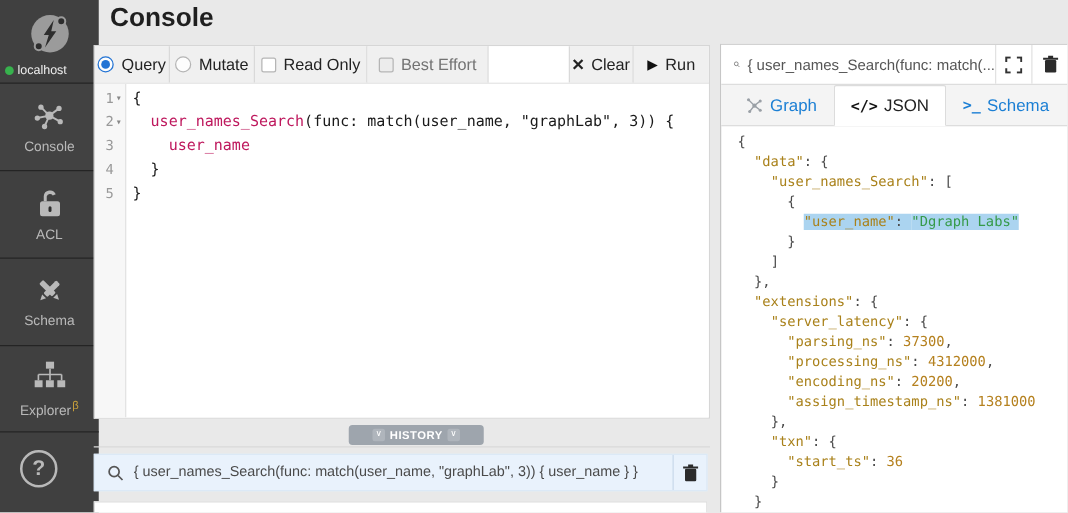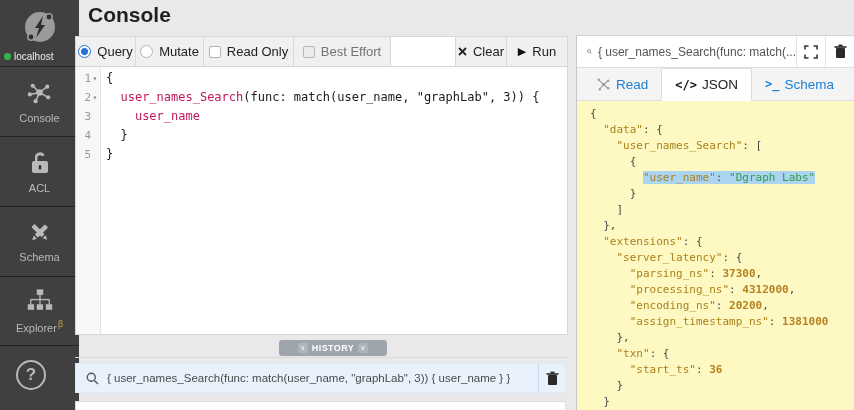--- a/index.html
+++ b/index.html
@@ -47,41 +47,41 @@
   .gutter-bg { position:absolute; left:0; top:0; bottom:0; width:25px; background:#f7f7f7; border-right:1px solid #e3e3e3; }
   .code-lines { position:absolute; left:0; top:2px; right:0; }
   .code-line { display:flex; height:19px; line-height:19px; white-space:pre; }
   .gutter-cell { width:25px; flex:none; display:flex; justify-content:flex-end; align-items:center;
                  color:#999; font-size:11px; padding-right:2px; }
   .fold { width:8px; color:#888; font-size:8px; text-align:center; }
   .code-text { padding-left:5px; color:#1a1a1a; }
 
   .tok-var { color:#be185d; }
   .tok-key { color:#a9811a; }
-  .tok-num { color:#b5811f;font-weight:bold; }
+  .tok-num { color:#b5811f; }
   .tok-str { color:#359a48; }
   .tok-pun { color:#4a4a4a; }
   .tok-hl  { background:#abd4f0; }
 
   
   .hist-pill { position:absolute; left:279px; top:340px; width:108px; height:16px; background:#9ea5ad; border-radius:3px;
                display:flex; align-items:center; justify-content:center; gap:4px; color:#fff; font-size:9px;
                font-weight:bold; letter-spacing:.4px; cursor:pointer; z-index:3; }
   .chev { background:#afb5bc; border-radius:2px; font-size:7px; line-height:10px; padding:0 2px; font-weight:normal; }
   .hist-divider { position:absolute; left:75px; top:357px; width:493px; height:1px; background:#d9d9d9; }
   .hist-row { position:absolute; left:75px; top:363px; width:491px; height:30px; background:#e9f2fc;
               border:1px solid #dce9f6; display:flex; align-items:center; cursor:pointer; }
   .hist-qicon { margin:0 8px 0 10px; flex:none; display:flex; }
   .hist-text { flex:1; font-size:11.5px; color:#4a4a4a; white-space:nowrap; overflow:hidden; }
   .hist-trash { width:27px; height:100%; border-left:1px solid #c9d9ea; display:flex; align-items:center;
                 justify-content:center; cursor:pointer; flex:none; }
   .hist-row2 { position:absolute; left:75px; top:401px; width:491px; height:12px; background:#fff; border:1px solid #ddd; }
 
   
-  .right-panel { position:absolute; left:576px; top:35px; width:278px; height:375px; background:#fef9c3;
+  .right-panel { position:absolute; left:576px; top:35px; width:278px; height:375px; background:#ffffff;
                  border-left:1px solid #c6c6c6; border-top:1px solid #d2d2d2; }
   .result-search { height:32px; background:#fff; border-bottom:1px solid #ddd; display:flex; align-items:stretch; }
   .rs-text { flex:1; display:flex; align-items:center; gap:6px; padding-left:10px; font-size:12px; color:#555;
              white-space:nowrap; overflow:hidden; cursor:pointer; }
   .rs-btn { width:29px; border-left:1px solid #e2e2e2; display:flex; align-items:center; justify-content:center; cursor:pointer; }
   .tabs { height:33px; background:#f4f4f4; border-bottom:1px solid #ddd; display:flex; align-items:stretch; padding-left:6px; }
   .tab { display:flex; align-items:center; gap:5px; padding:0 13px; font-size:13.5px; color:#1b7fd4; cursor:pointer; }
   .tab.active { background:#fff; border:1px solid #dcdcdc; border-bottom:1px solid #fff; margin-bottom:-1px;
                 border-radius:2px 2px 0 0; color:#222; }
   .tab-glyph { font-family:"DejaVu Sans Mono",monospace; font-size:12px; font-weight:bold; }
@@ -278,21 +278,21 @@
             <line x1="8" y1="8" x2="13" y2="4"></line>
           <line x1="8" y1="8" x2="4" y2="13"></line>
             <line x1="8" y1="8" x2="13" y2="12"></line>
           <circle cx="8" cy="8" r="1.8" stroke="none"></circle>
           <circle cx="3" cy="3" r="1.3" stroke="none"></circle>
             <circle cx="13" cy="4" r="1.3" stroke="none"></circle>
           <circle cx="4" cy="13" r="1.3" stroke="none"></circle>
             <circle cx="13" cy="12" r="1.3" stroke="none"></circle>
         </g>
       </svg>
-      <span>Read</span>
+      <span>Graph</span>
     </div>
     <div class="tab active">
       <span class="tab-glyph dark">&lt;/&gt;</span>
       <span>JSON</span>
     </div>
     <div class="tab">
       <span class="tab-glyph blue">&gt;_</span>
       <span>Schema</span>
     </div>
   </div>

